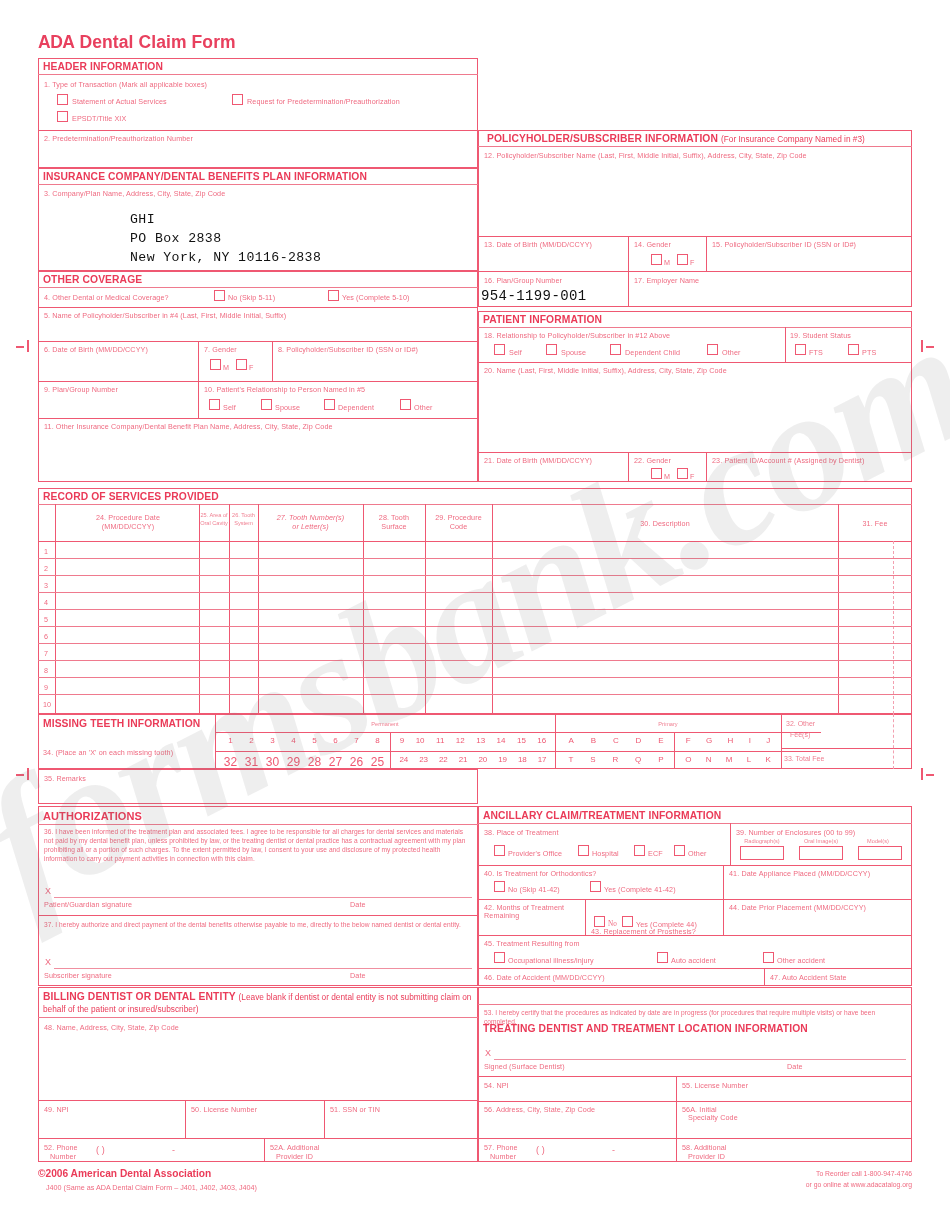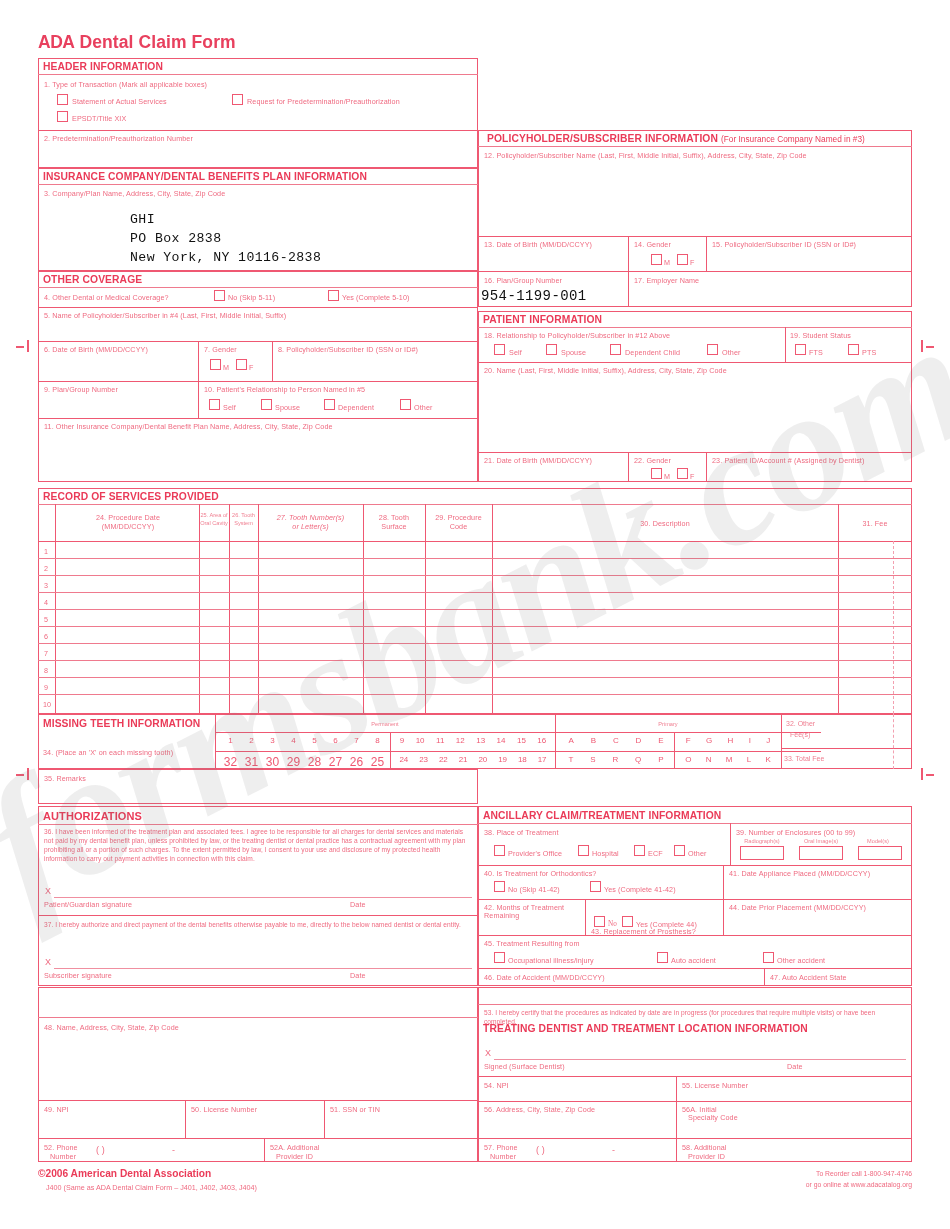--- a/index.html
+++ b/index.html
@@ -487,20 +487,24 @@
 
   <div class="bxt" style="left:478px;top:968px;width:434px;border-top-width:1.6px;border-top-color:#ef5872;"></div>
   <div class="lbl" style="left:484px;top:973px;">46. Date of Accident (MM/DD/CCYY)</div>
   <div class="typed sm" style="left:600px;top:971px;"></div>
   <div class="bxl" style="left:764px;top:968px;height:18px;border-left-width:1.6px;border-left-color:#ef5872;"></div>
   <div class="lbl" style="left:770px;top:973px;">47. Auto Accident State</div>
   <div class="typed sm" style="left:880px;top:971px;"></div>
 
   <div class="bx" style="left:38px;top:987px;width:440px;height:175px;"></div>
   <div class="bxt" style="left:38px;top:1017px;width:440px;"></div>
+  <div class="hdr" style="left:43px;top:991px;white-space:normal;width:430px;line-height:11px;">
+    <span>BILLING DENTIST OR DENTAL ENTITY</span>
+    <span class="sub">(Leave blank if dentist or dental entity is not submitting claim on behalf of the patient or insured/subscriber)</span>
+  </div>
   <div class="lbl" style="left:44px;top:1023px;">48. Name, Address, City, State, Zip Code</div>
   <div class="typed sm" style="left:60px;top:1045px;"></div>
 
   <div class="bxt" style="left:38px;top:1100px;width:440px;border-top-width:1.6px;border-top-color:#ef5872;"></div>
   <div class="lbl" style="left:44px;top:1105px;">49. NPI</div>
   <div class="typed sm" style="left:60px;top:1118px;"></div>
   <div class="bxl" style="left:185px;top:1100px;height:38px;border-left-width:1.6px;border-left-color:#ef5872;"></div>
   <div class="lbl" style="left:191px;top:1105px;">50. License Number</div>
   <div class="typed sm" style="left:205px;top:1118px;"></div>
   <div class="bxl" style="left:324px;top:1100px;height:38px;border-left-width:1.6px;border-left-color:#ef5872;"></div>

